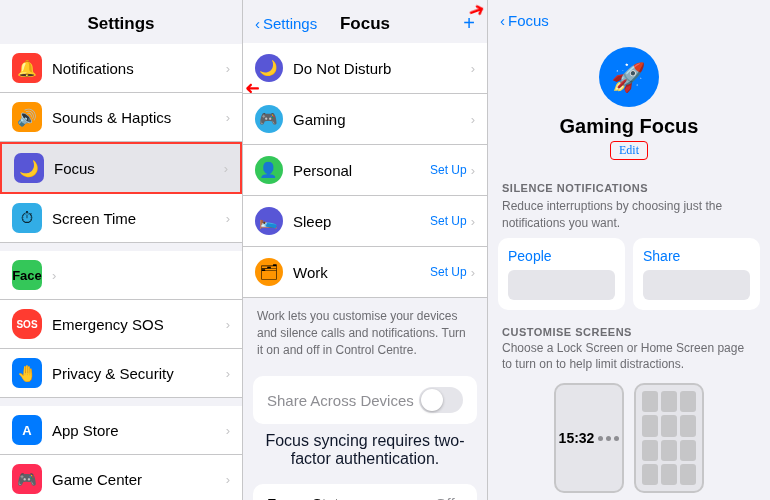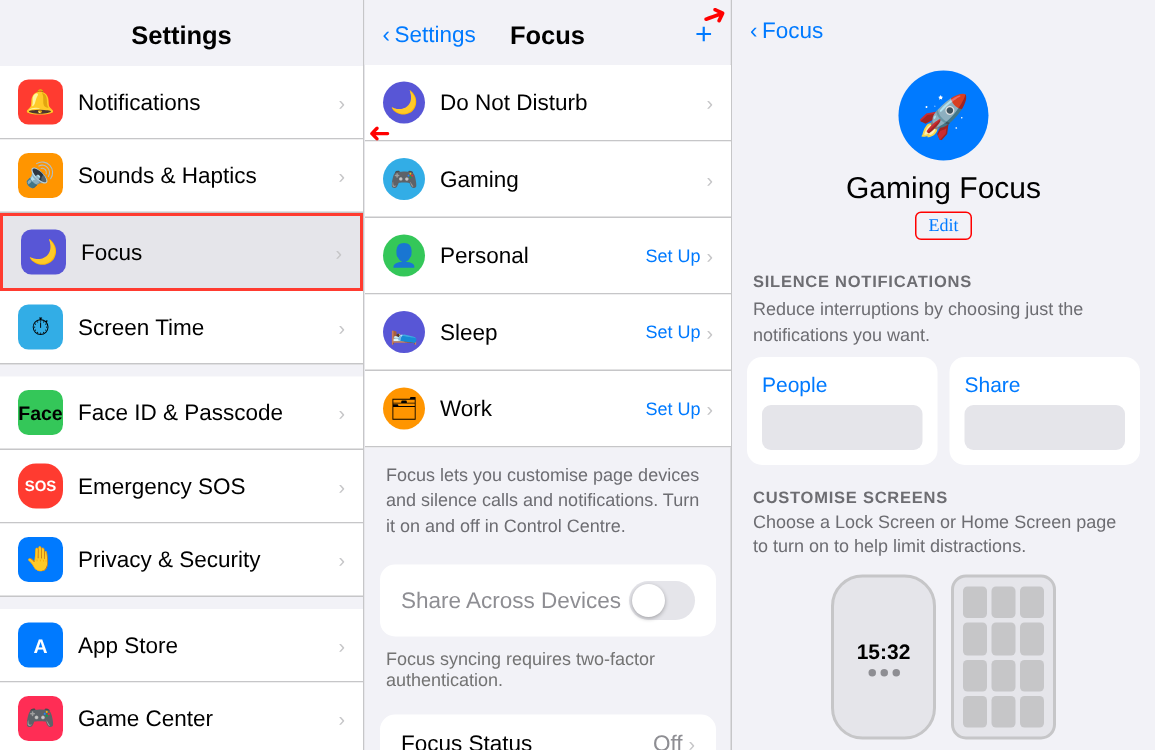--- a/index.html
+++ b/index.html
@@ -189,22 +189,23 @@
       width: 22px;
       height: 22px;
       background: #fff;
       border-radius: 50%;
       top: 2px;
       left: 2px;
       box-shadow: 0 1px 3px rgba(0,0,0,0.3);
     }
     .focus-toggle-desc {
       padding: 4px 14px 8px;
-      font-size: 12px;
-      color: #737373;
+      font-size: 16px;
+      color: #0f172a;
+      text-align: center;
     }
     .focus-status-row {
       background: #fff;
       border-radius: 10px;
       margin: 8px 10px 2px;
       padding: 11px 14px;
       display: flex;
       align-items: center;
     }
     .focus-status-row .fs-label {
@@ -265,21 +266,21 @@
       border-radius: 50%;
       display: flex;
       align-items: center;
       justify-content: center;
       font-size: 28px;
       color: #fff;
       margin-bottom: 8px;
     }
     .gaming-title {
       font-size: 20px;
-      font-weight: 400;
+      font-weight: 700;
       color: #000;
     }
     .edit-badge {
       display: inline-block;
       border: 1.5px solid #ff0000;
       color: #007aff;
       font-size: 12px;
       padding: 1px 8px;
       border-radius: 4px;
       margin-top: 3px;
@@ -344,24 +345,24 @@
     .screen-mockup {
       display: flex;
       flex-direction: column;
       align-items: center;
       gap: 4px;
     }
     .phone-frame {
       width: 70px;
       height: 110px;
       border: 2px solid #c6c6c8;
-      border-radius: 21px;
+      border-radius: 10px;
       background: #e5e5ea;
       display: flex;
-      flex-direction: column;
+      flex-direction: row;
       align-items: center;
       justify-content: center;
       padding: 6px;
       gap: 4px;
       overflow: hidden;
     }
     .phone-time {
       font-size: 14px;
       font-weight: 600;
       color: #000;
@@ -427,21 +428,20 @@
       <span class="item-label">Focus</span>
       <span class="chevron">›</span>
     </li>
     <li class="settings-item">
       <div class="icon-wrap ic-teal">⏱</div>
       <span class="item-label">Screen Time</span>
       <span class="chevron">›</span>
     </li>
     <li class="settings-item group-start">
       <div class="icon-wrap ic-green" style="font-size:13px;font-weight:bold;">Face</div>
-      <span class="item-label">Face ID &amp; Passcode</span>
       <span class="chevron">›</span>
     </li>
     <li class="settings-item">
       <div class="icon-wrap ic-red" style="font-size:10px; color:#fff; font-weight:700;border-radius:12px;">SOS</div>
       <span class="item-label">Emergency SOS</span>
       <span class="chevron">›</span>
     </li>
     <li class="settings-item">
       <div class="icon-wrap ic-blue">🤚</div>
       <span class="item-label">Privacy &amp; Security</span>
@@ -498,21 +498,21 @@
         <span class="f-action">Set Up</span>
         <span class="f-chevron">›</span>
       </li>
       <li class="focus-item">
         <div class="f-icon" style="background:#ff9500;">🗂</div>
         <span class="f-label">Work</span>
         <span class="f-action">Set Up</span>
         <span class="f-chevron">›</span>
       </li>
     </ul>
-    <div class="focus-desc">Focus lets you customise page devices and silence calls and notifications. Turn it on and off in Control Centre.</div>
+    <div class="focus-desc">Work lets you customise your devices and silence calls and notifications. Turn it on and off in Control Centre.</div>
     <div class="focus-toggle-row">
       <span class="tl-label">Share Across Devices</span>
       <div class="toggle"></div>
     </div>
     <div class="focus-toggle-desc">Focus syncing requires two-factor authentication.</div>
     <div class="focus-status-row">
       <span class="fs-label">Focus Status</span>
       <span class="fs-val">Off</span>
       <span class="fs-chev">›</span>
     </div>

